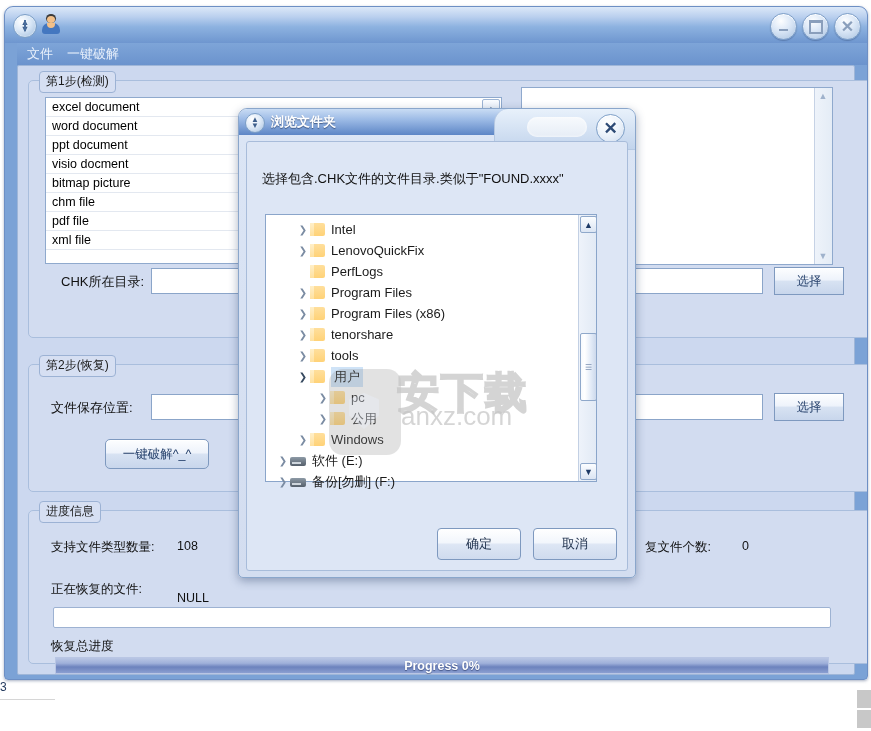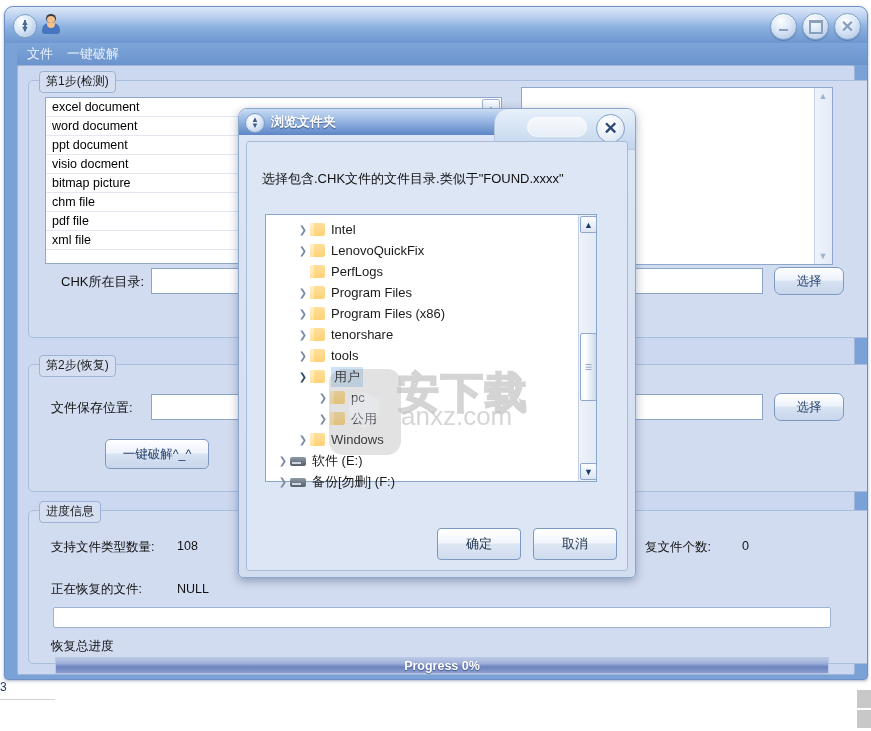--- a/index.html
+++ b/index.html
@@ -133,21 +133,21 @@
   
   .field-label{ position:absolute; font-size:13px; color:#111; white-space:nowrap; }
   .textbox{
     position:absolute; background:#fff; border:1px solid #8ba5c9;
     height:24px;
   }
   .btn{
     position:absolute;
     background:linear-gradient(to bottom,#fdfeff 0%, #eef3fb 45%, #d7e2f2 52%, #c8d6ec 100%);
     border:1px solid #7e99bf;
-    border-radius:7px;
+    border-radius:0;
     font-size:12.5px; color:#25406b;
     display:flex;align-items:center;justify-content:center;
     box-shadow:inset 0 1px 0 #ffffff;
     white-space:nowrap;
   }
 
   
   .progress-outer{
     position:absolute; height:21px;
     background:#ffffff; border:1px solid #9db2d2; border-radius:2px; padding:1px;
@@ -415,21 +415,21 @@
       <div class="group" style="left:10px; top:444px; width:816px; height:152px;">
         <div class="group-label">进度信息</div>
 
         <div class="info-line" style="left:22px; top:28px;">支持文件类型数量:</div>
         <div class="info-val" style="left:148px; top:28px;">108</div>
 
         <div class="info-line" style="left:616px; top:28px;">复文件个数:</div>
         <div class="info-val" style="left:713px; top:28px;">0</div>
 
         <div class="info-line" style="left:22px; top:70px;">正在恢复的文件:</div>
-        <div class="info-val" style="left:148px; top:71px;">NULL</div>
+        <div class="info-val" style="left:148px; top:80px;">NULL</div>
 
         <div class="progress-outer" style="left:24px; top:96px; width:778px;">
           <div class="progress-inner">Progress 0%</div>
         </div>
 
         <div class="info-line" style="left:22px; top:127px;">恢复总进度</div>
       </div>
 
     </div>
   </div>

